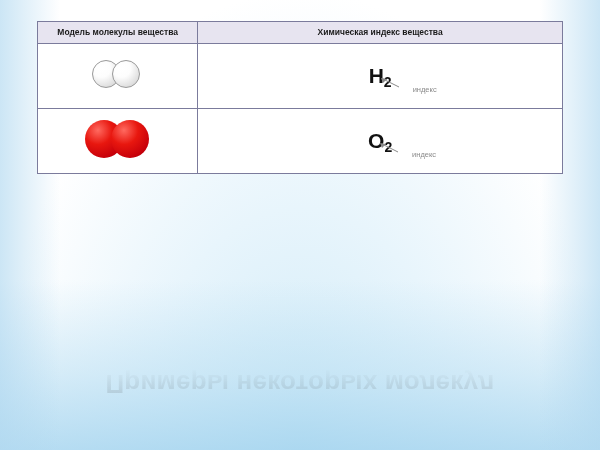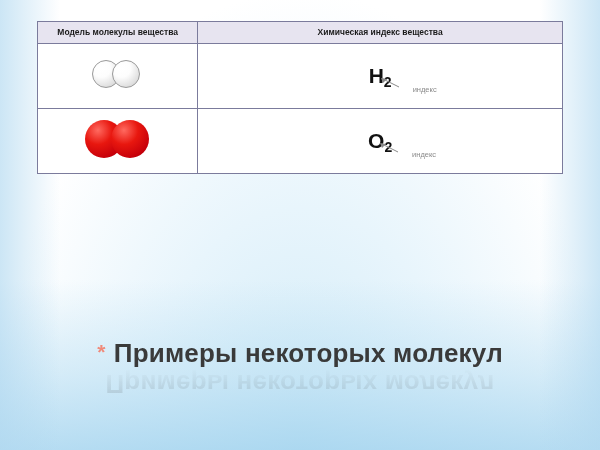--- a/index.html
+++ b/index.html
@@ -247,21 +247,17 @@
               <span class="index-note">индекс</span>
             </span>
           </td>
         </tr>
 
 
       </tbody>
     </table>
   </div>
 
-  <div class="title-row">
-    <span class="bullet-star">*</span>
-    <span class="title-text">Примеры некоторых молекул</span>
-  </div>
   <div class="title-reflection">
     <span class="title-text">Примеры некоторых молекул</span>
   </div>
 
 </div>
 
 </body></html>

